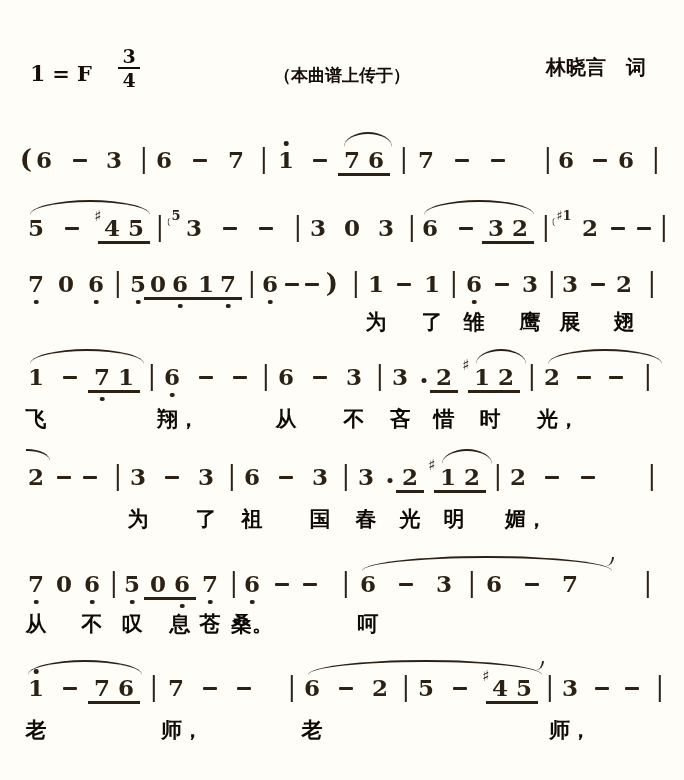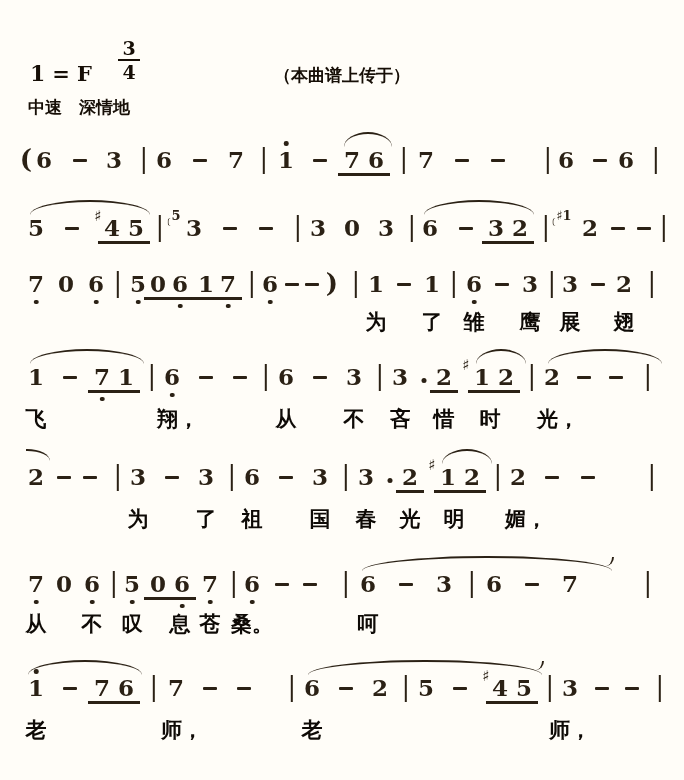--- a/index.html
+++ b/index.html
@@ -18,21 +18,21 @@
   
   .title{
     position:absolute;top:10px;left:0;width:100%;box-sizing:border-box;
     text-align:center;font-family:"Liberation Serif",serif;
     font-size:37px;font-weight:900;color:var(--txt);
     letter-spacing:42px;padding-left:42px;
   }
   .keysig{position:absolute;left:30px;top:60px;color:var(--txt);
     font-size:21px;font-weight:700;display:flex;align-items:center;gap:7px;}
   .keysig .kdo{font-size:22px;}
-  .frac{position:absolute;left:116px;top:38px;width:26px;text-align:center;
+  .frac{position:absolute;left:116px;top:46px;width:26px;text-align:center;
     color:var(--txt);font-weight:700;font-size:19px;line-height:20px;}
   .frac .bar{display:block;height:2.4px;background:var(--txt);margin:1px 2px;}
   .subtitle{position:absolute;top:64px;left:0;width:100%;text-align:center;
     font-family:"Liberation Serif",serif;font-size:17px;font-weight:700;color:var(--txt);}
   .credits{position:absolute;right:38px;top:50px;text-align:right;
     font-family:"Liberation Serif",serif;font-size:20px;font-weight:700;
     color:var(--txt);line-height:34px;}
   .tempo{position:absolute;left:28px;top:96px;
     font-family:"Liberation Serif",serif;font-size:17px;font-weight:700;color:var(--txt);}
   
@@ -89,23 +89,23 @@
   </div>
   <div class="frac">
     <span>3</span>
     <span class="bar"></span>
     <span>4</span>
   </div>
 
   <div class="subtitle">（本曲谱上传于）</div>
 
   <div class="credits">
+    <div>林晓言　词</div>
   </div>
 
-  <div class="tempo">中速　深情地</div>
 
 <div class="sysline" style="top: 148px;">
       <div class="slur" style="left: 344px; width: 48px;"></div>
       <div class="paren" style="left: 26px;">(</div>
       <div class="nt" style="left: 44px;">6</div>
       <div class="dash" style="left: 80px;"></div>
       <div class="nt" style="left: 114px;">3</div>
       <div class="barln" style="left: 144px;"></div>
       <div class="nt" style="left: 164px;">6</div>
       <div class="dash" style="left: 200px;"></div>

